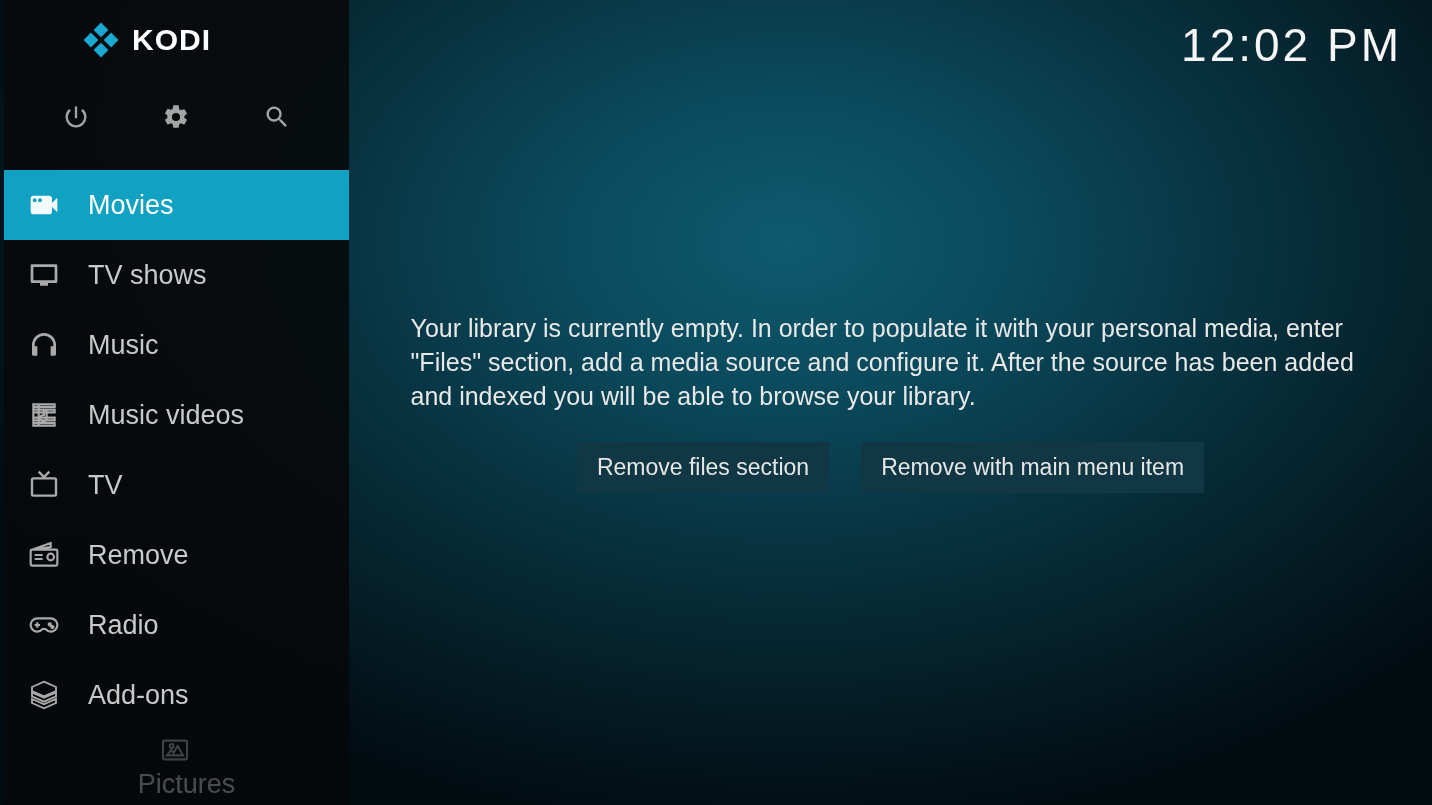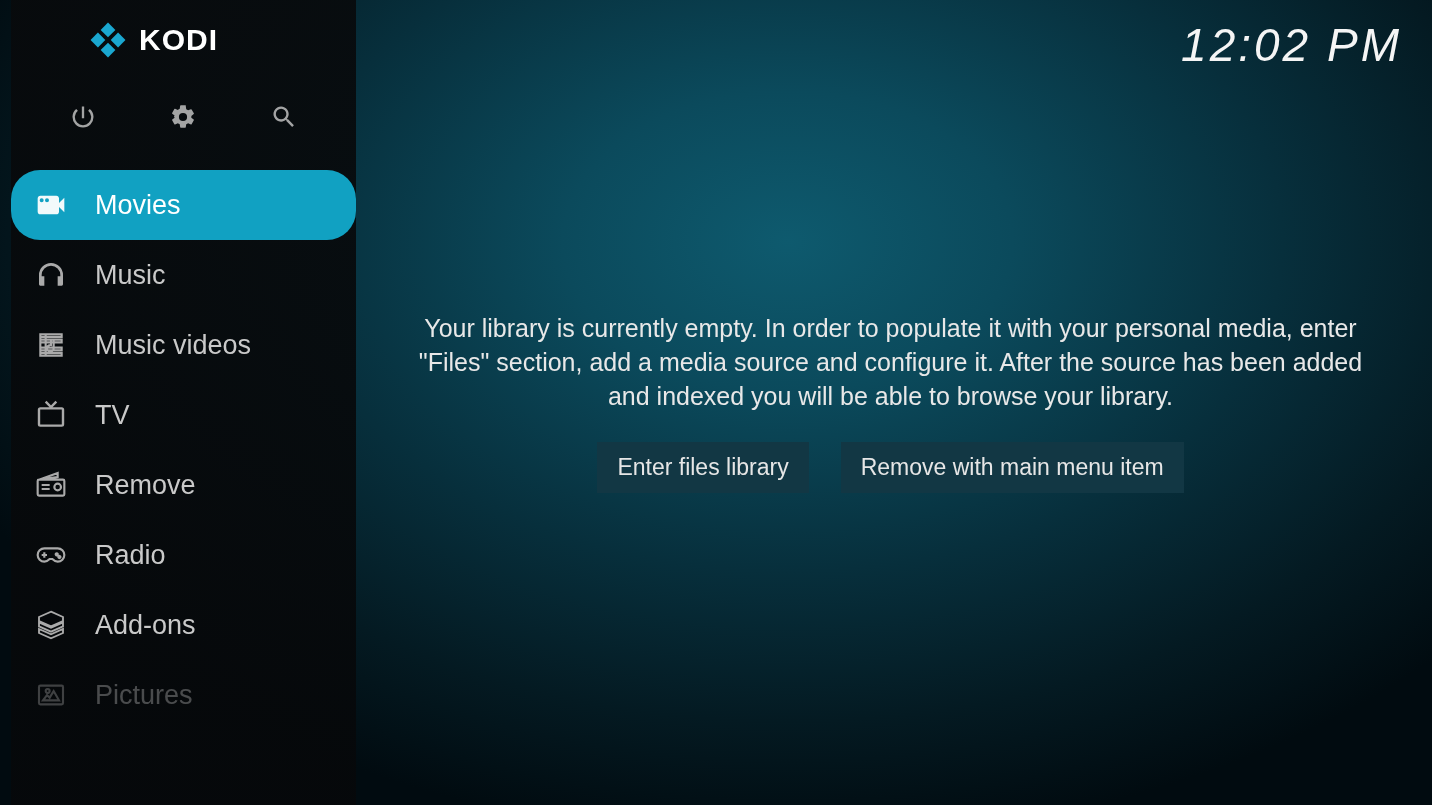--- a/index.html
+++ b/index.html
@@ -11,27 +11,26 @@
   }
 
   
   .clock {
     position:absolute;
     top:18px; right:30px;
     font-size:46px;
     font-weight:300;
     letter-spacing:3px;
     color:#f5f5f5;
-    font-style:italic;
   }
 
   
   .sidebar {
     position:absolute;
-    left:11px; top:0;
+    left:4px; top:0;
     width:345px; height:100%;
     background:linear-gradient(to bottom, rgba(8,10,12,0.92), rgba(6,8,10,0.92));
     display:flex; flex-direction:column;
   }
   .logo-row {
     height:80px;
     display:flex; align-items:center;
     padding-left:78px;
   }
   .logo-mark { width:38px; height:38px; display:flex; align-items:center; justify-content:center; margin-right:12px;}
@@ -50,48 +49,46 @@
   }
   .util-btn svg { width:28px; height:28px; fill:#bfbfbf; }
 
   .menu { flex:1; display:flex; flex-direction:column; padding-top:12px;}
   .menu-item {
     height:70px;
     display:flex; align-items:center;
     padding-left:20px;
     cursor:pointer;
     color:#c9c9c9;
-    border-radius:29px;
   }
   .menu-item.active {
     background:#11a1c2;
     color:#ffffff;
   }
   .menu-item .mi-icon {
     width:40px; height:40px;
     display:flex; align-items:center; justify-content:center;
     margin-right:24px;
   }
   .menu-item .mi-icon svg { width:32px; height:32px; fill:#aaa; }
   .menu-item.active .mi-icon svg { fill:#fff; opacity:0.95;}
   .menu-item .mi-label { font-size:27px; font-weight:300; }
-  .menu-item.faded { opacity:0.35; }
+  .menu-item.faded { opacity:0.35;flex-direction:column; }
 
   
   .main {
     position:absolute;
     left:349px; right:0; top:0; bottom:0;
     display:flex; flex-direction:column;
     align-items:center; justify-content:center;
     padding:0 40px;
   }
   .empty-msg {
     font-size:25px;
     line-height:1.35;
-    text-align:center;
     color:#e8e8e8;
     max-width:960px;
     margin-bottom:28px;
     font-weight:300;
   }
   .btn-row { display:flex; gap:32px; }
   .action-btn {
     background:#123744;
     color:#e6e6e6;
     font-size:23px;
@@ -150,20 +147,28 @@
 
     <div class="menu-item active">
       <span class="mi-icon">
         <svg viewBox="0 0 24 24">
             <path d="M18 10.5V7c0-1.1-.9-2-2-2H4C2.9 5 2 5.9 2 7v10c0 1.1.9 2 2 2h12c1.1 0 2-.9 2-2v-3.5l4 4v-11l-4 4zM9 7a1.5 1.5 0 1 1 0 3 1.5 1.5 0 0 1 0-3zM5 7a1.5 1.5 0 1 1 0 3A1.5 1.5 0 0 1 5 7z"></path>
           </svg>
       </span>
       <span class="mi-label">Movies</span>
     </div>
 
+    <div class="menu-item">
+      <span class="mi-icon">
+        <svg viewBox="0 0 24 24">
+            <path d="M21 4H3a1 1 0 0 0-1 1v12a1 1 0 0 0 1 1h6v2h6v-2h6a1 1 0 0 0 1-1V5a1 1 0 0 0-1-1zm-1 12H4V6h16v10z"></path>
+          </svg>
+      </span>
+      <span class="mi-label">TV shows</span>
+    </div>
 
     <div class="menu-item">
       <span class="mi-icon">
         <svg viewBox="0 0 24 24">
             <path d="M12 3a9 9 0 0 0-9 9v7a1 1 0 0 0 1 1h3v-7H5v-1a7 7 0 0 1 14 0v1h-2v7h3a1 1 0 0 0 1-1v-7a9 9 0 0 0-9-9z"></path>
           </svg>
       </span>
       <span class="mi-label">Music</span>
     </div>
 
@@ -220,16 +225,16 @@
       </span>
       <span class="mi-label">Pictures</span>
     </div>
 
   </nav>
 </div>
 
 <div class="main">
   <p class="empty-msg">Your library is currently empty. In order to populate it with your personal media, enter "Files" section, add a media source and configure it. After the source has been added and indexed you will be able to browse your library.</p>
   <div class="btn-row">
-    <button class="action-btn">Enter files library</button>
+    <button class="action-btn">Remove files section</button>
     <button class="action-btn">Remove with main menu item</button>
   </div>
 </div>
 
 </body></html>

